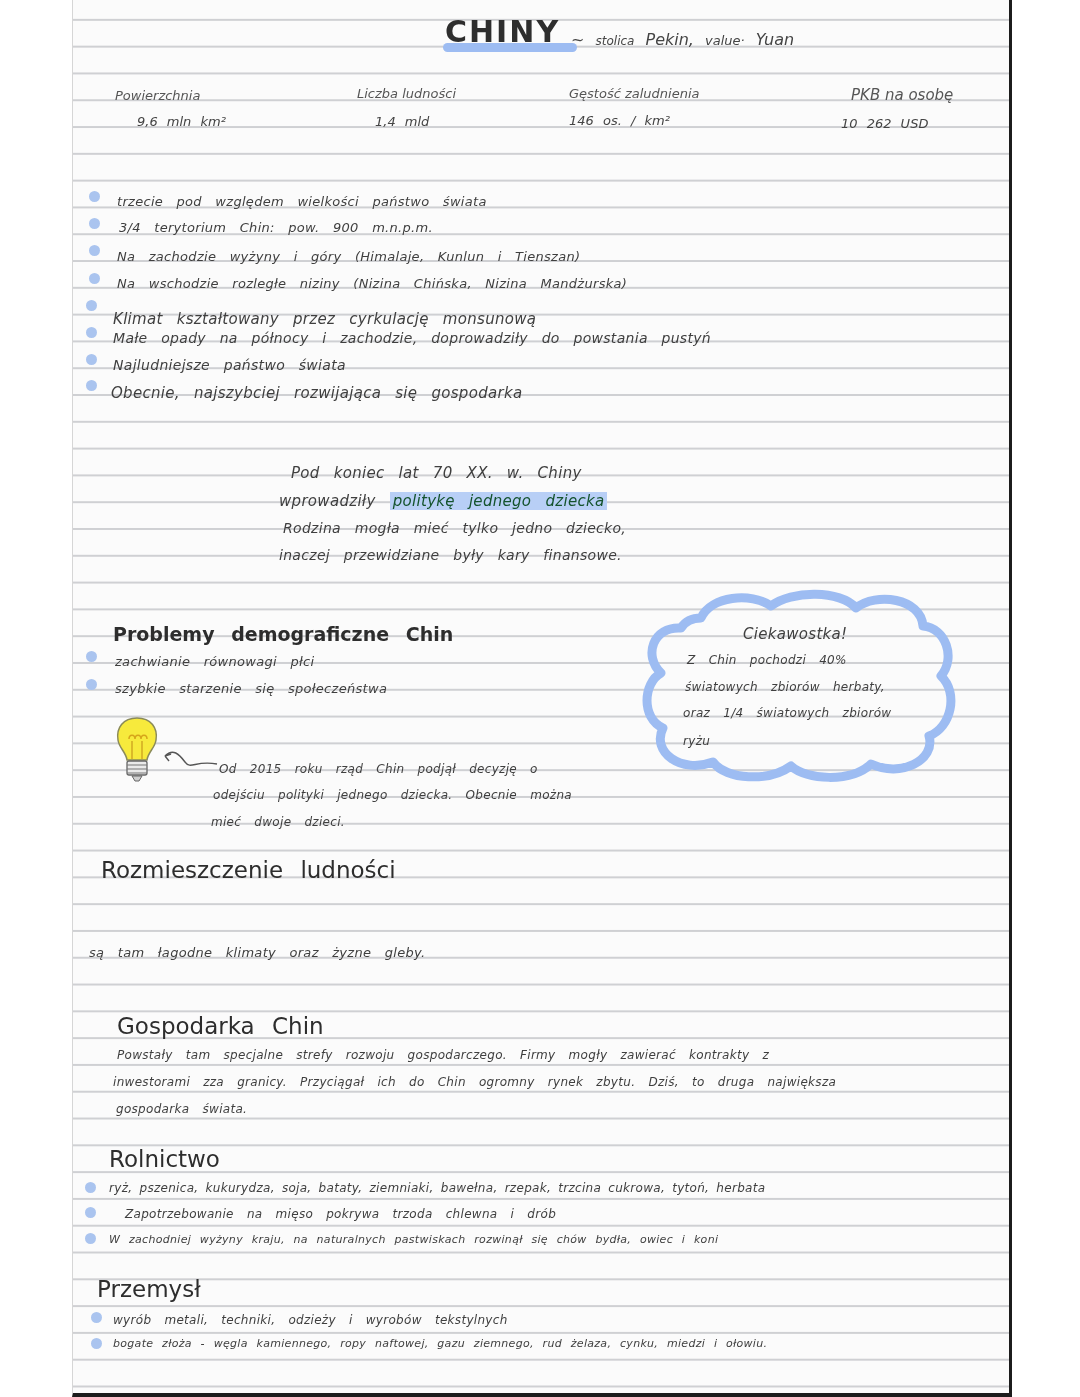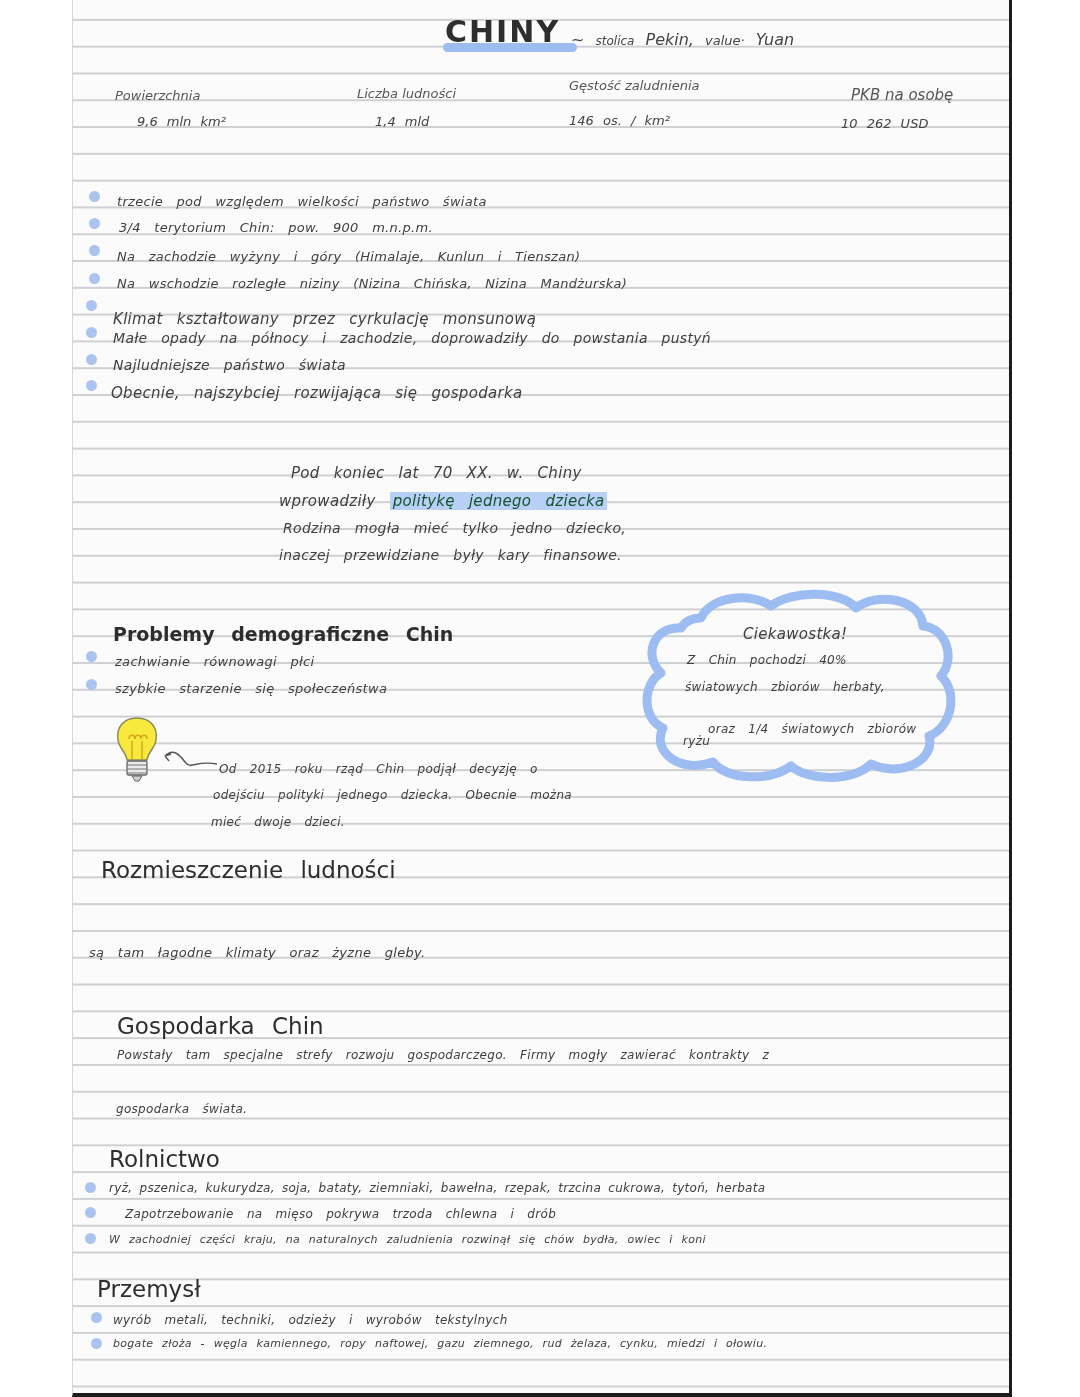--- a/index.html
+++ b/index.html
@@ -45,21 +45,21 @@
     <span style="font-size:12px;">stolica</span>
     <span>Pekin</span>,
     <span style="font-size:13px;">value·</span>
     <span>Yuan</span>
   </div>
 
   <div class="abs stat-label" style="left:42px; top:88px;">Powierzchnia</div>
   <div class="abs stat-val" style="left:64px; top:114px;">9,6 mln km²</div>
   <div class="abs stat-label" style="left:284px; top:86px;">Liczba ludności</div>
   <div class="abs stat-val" style="left:302px; top:114px;">1,4 mld</div>
-  <div class="abs stat-label" style="left:496px; top:78px;">Gęstość zaludnienia</div>
+  <div class="abs stat-label" style="left:496px; top:86px;">Gęstość zaludnienia</div>
   <div class="abs stat-val" style="left:496px; top:113px;">146 os. / km²</div>
   <div class="abs stat-label" style="left:778px; top:86px; font-size:15px;">PKB na osobę</div>
   <div class="abs stat-val" style="left:768px; top:116px;">10 262 USD</div>
 
   <div>
     <div class="bullet" style="left:16px; top:191px;"></div>
     <div class="abs hw" style="left:44px; top:194px;">trzecie pod względem wielkości państwo świata</div>
     <div class="bullet" style="left:16px; top:218px;"></div>
     <div class="abs hw" style="left:46px; top:220px;">3/4 terytorium Chin: pow. 900 m.n.p.m.</div>
     <div class="bullet" style="left:16px; top:245px;"></div>
@@ -108,38 +108,39 @@
   <div class="abs hw hw-sm" style="left:140px; top:788px;"><span>odejściu polityki jednego dziecka. Obecnie można</span></div>
   <div class="abs hw hw-sm" style="left:138px; top:815px;">mieć dwoje dzieci.</div>
 
   <svg class="cloud" viewBox="0 0 320 195" style="left:568px; top:588px;">
     <path d="M60 30 C70 8 110 4 130 18 C150 2 200 2 215 20 C235 4 280 10 282 38 C305 40 315 70 300 88 C318 105 310 140 288 148 C295 172 260 190 230 176 C210 195 165 192 150 178 C128 194 85 192 72 174 C40 186 10 164 22 140 C0 130 2 95 20 85 C2 68 12 38 40 40 C45 32 52 30 60 30 Z" fill="none" stroke="#9dbcf2" stroke-width="9" stroke-linejoin="round"></path>
   </svg>
   <div>
     <div class="abs hw" style="left:670px; top:625px; font-size:15px; word-spacing:0;">Ciekawostka!</div>
     <div class="abs hw hw-sm" style="left:614px; top:653px;">Z Chin pochodzi 40%</div>
     <div class="abs hw hw-sm" style="left:612px; top:680px;">światowych zbiorów herbaty,</div>
-    <div class="abs hw hw-sm" style="left:610px; top:722px;margin-left:25px;">oraz 1/4 światowych zbiorów</div>
+    <div class="abs hw hw-sm" style="left:610px; top:706px;">oraz 1/4 światowych zbiorów</div>
     <div class="abs hw hw-sm" style="left:610px; top:734px;">ryżu</div>
   </div>
 
   <div class="abs h2 h2-lg" style="left:28px; top:857px;">Rozmieszczenie ludności</div>
   <div class="abs hw" style="left:16px; top:945px;">są tam łagodne klimaty oraz żyzne gleby.</div>
 
   <div class="abs h2 h2-lg" style="left:44px; top:1013px;">Gospodarka Chin</div>
   <div class="abs hw hw-sm" style="left:44px; top:1048px;">Powstały tam specjalne strefy rozwoju gospodarczego. Firmy mogły zawierać kontrakty z</div>
+  <div class="abs hw hw-sm" style="left:40px; top:1075px;">inwestorami zza granicy. Przyciągał ich do Chin ogromny rynek zbytu. Dziś, to druga największa</div>
   <div class="abs hw hw-sm" style="left:43px; top:1102px;text-align:center;">gospodarka świata.</div>
 
   <div class="abs h2 h2-lg" style="left:36px; top:1146px;">Rolnictwo</div>
   <div class="bullet" style="left:12px; top:1182px;"></div>
   <div class="abs hw hw-sm" style="left:36px; top:1181px; word-spacing:3px;">ryż, pszenica, kukurydza, soja, bataty, ziemniaki, bawełna, rzepak, trzcina cukrowa, tytoń, herbata</div>
   <div class="bullet" style="left:12px; top:1207px;"></div>
   <div class="abs hw hw-sm" style="left:36px; top:1207px;margin-left:16px;">Zapotrzebowanie na mięso pokrywa trzoda chlewna i drób</div>
   <div class="bullet" style="left:12px; top:1233px;"></div>
-  <div class="abs hw hw-sm" style="left:36px; top:1233px; font-size:11px; word-spacing:5px;">W zachodniej części kraju, na naturalnych zaludnienia rozwinął się chów bydła, owiec i koni</div>
+  <div class="abs hw hw-sm" style="left:36px; top:1233px; font-size:11px; word-spacing:5px;">W zachodniej wyżyny kraju, na naturalnych pastwiskach rozwinął się chów bydła, owiec i koni</div>
 
   <div class="abs h2 h2-lg" style="left:24px; top:1276px;">Przemysł</div>
   <div class="bullet" style="left:18px; top:1312px;"></div>
   <div class="abs hw hw-sm" style="left:40px; top:1313px;">wyrób metali, techniki, odzieży i wyrobów tekstylnych</div>
   <div class="bullet" style="left:18px; top:1338px;"></div>
   <div class="abs hw hw-sm" style="left:40px; top:1337px; font-size:11px; word-spacing:5px;">bogate złoża - węgla kamiennego, ropy naftowej, gazu ziemnego, rud żelaza, cynku, miedzi i ołowiu.</div>
 
 </div>
 
 </body></html>

